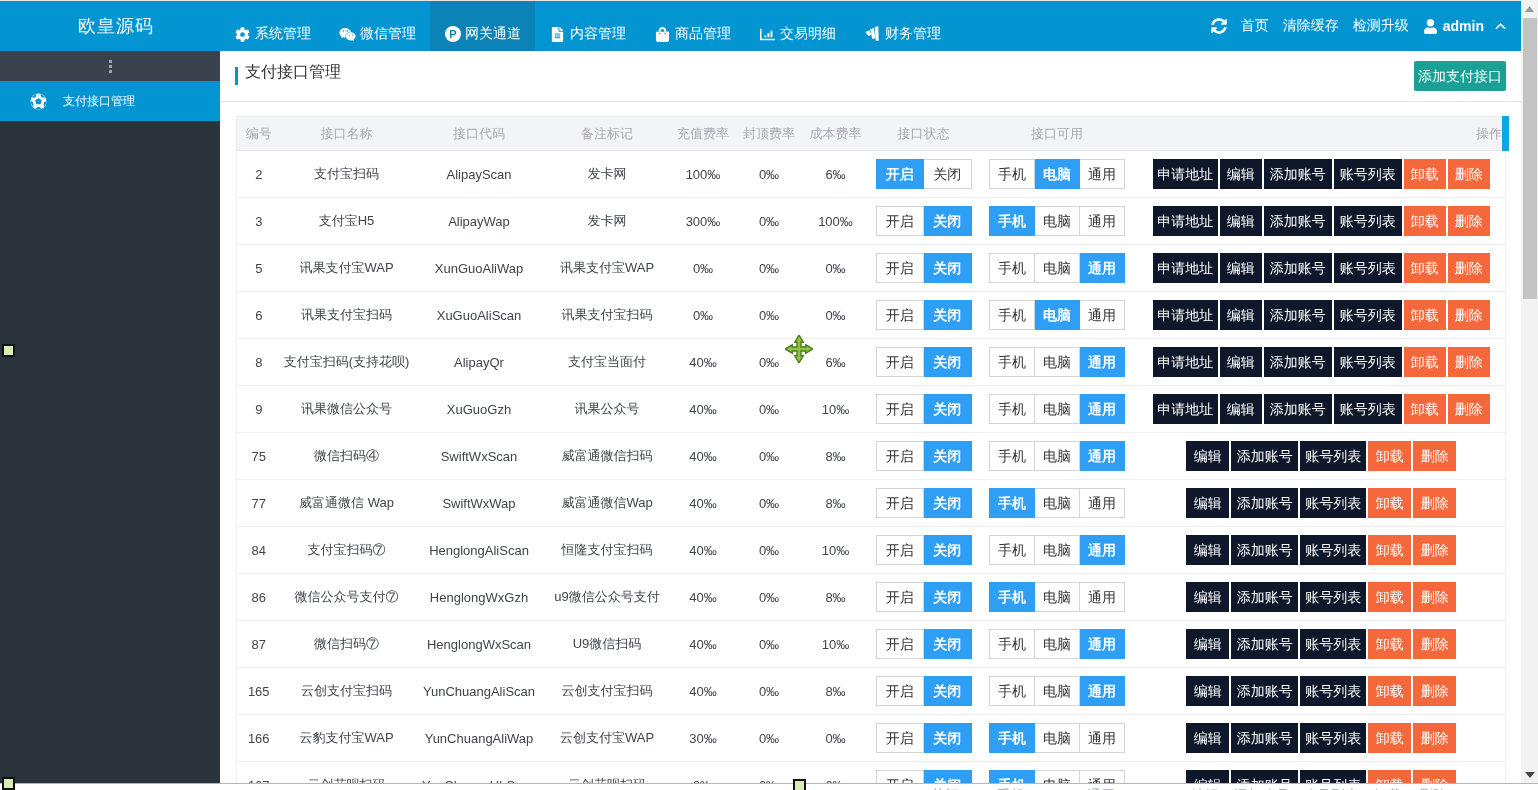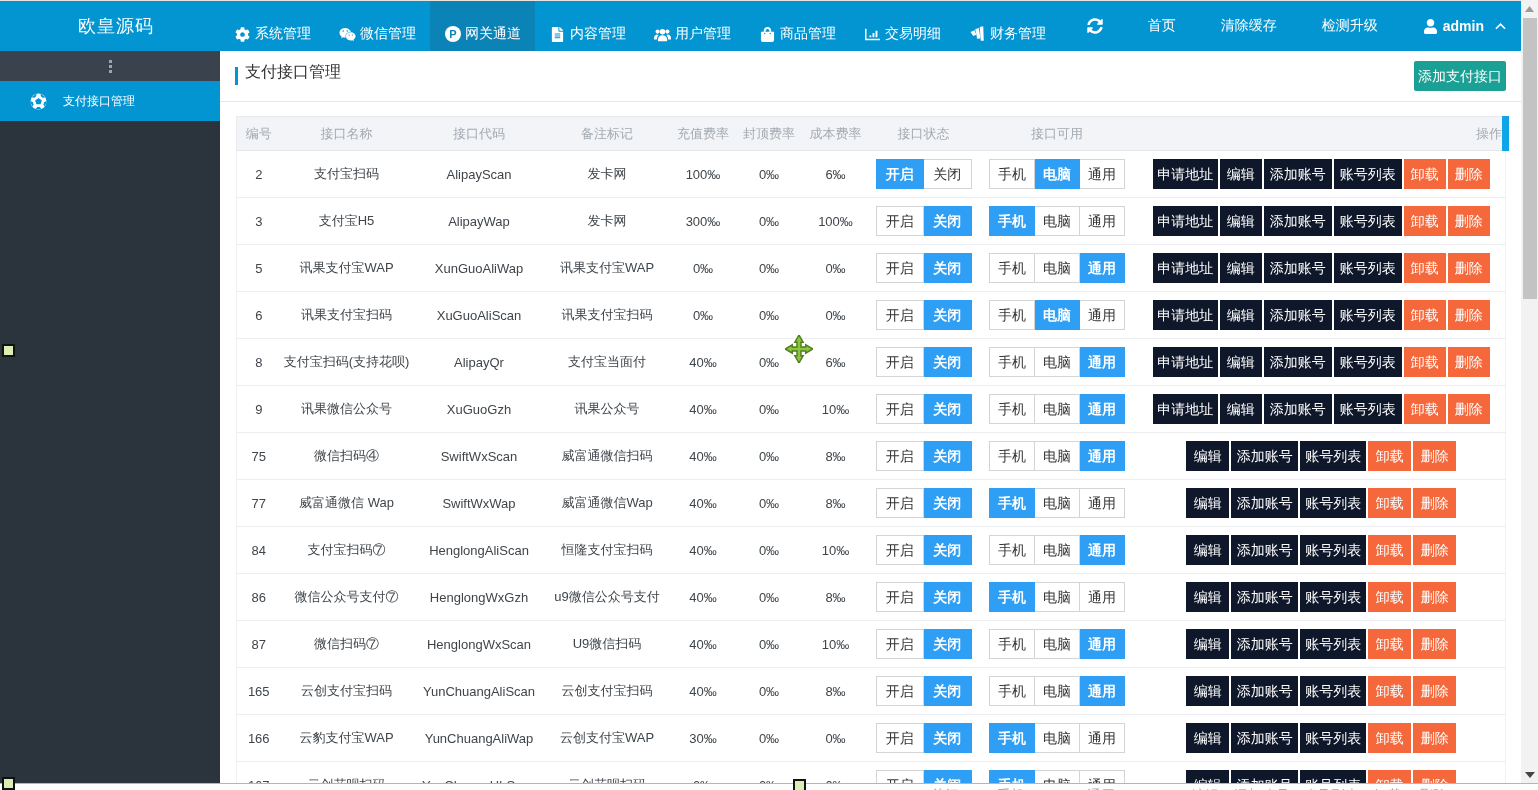--- a/index.html
+++ b/index.html
@@ -3,21 +3,21 @@
 * { margin:0; padding:0; box-sizing:border-box; }
 html,body { width:1538px; height:790px; overflow:hidden; font-family:"Liberation Sans",sans-serif; }
 body { background:#fff; position:relative; }
 .topstrip { position:absolute; left:0; top:0; width:1538px; height:1px; background:#e9e4de; }
 .header { position:absolute; left:0; top:1px; width:1521px; height:50px; background:#0295d2; }
 .logo { position:absolute; left:0; top:0; width:220px; height:50px; color:#fff; font-size:18px; line-height:50px; text-align:center; letter-spacing:1px;padding-left:12px; }
 .nav { position:absolute; left:220px; top:0; height:50px; display:flex; }
 .nav .item { height:66px; color:#fff; font-size:14px; padding:0 14px; display:flex; align-items:center; white-space:nowrap; }
 .nav .item .ic { width:17px; display:flex; justify-content:center; margin-right:4px; }
 .nav .item.active { background:#0b83b6; }
-.rnav { position:absolute; right:15px; top:0; height:50px; display:flex; align-items:center; color:#fff; font-size:14px; gap:45px; }
+.rnav { position:absolute; right:15px; top:0; height:50px; display:flex; align-items:center; color:#fff; font-size:14px; gap:14px; }
 .rnav .grp { display:flex; align-items:center; font-weight:bold; font-size:14px; }
 .sidebar { position:absolute; left:0; top:51px; width:220px; height:732px; background:#2b333c; }
 .sb-top { height:30px; background:#3a434d; display:flex; flex-direction:column; align-items:center; justify-content:center; gap:2px; }
 .sb-top i { width:3px; height:3px; background:#99a5af; display:block; }
 .sb-item { height:40px; display:flex; align-items:center; color:#aab2bd; font-size:12px; }
 .sb-item .icon { margin-left:30px; margin-right:16px; display:flex; }
 .sb-item.active { background:#0295d2; color:#fff; }
 .content { position:absolute; left:220px; top:51px; width:1301px; height:732px; background:#fff; }
 .tbar { position:absolute; left:15px; top:16px; width:3px; height:18px; background:#0295d2; }
 .ttext { position:absolute; left:25px; top:11px; font-size:16px; color:#333; }
@@ -83,35 +83,20 @@
       <div class="item">
         <span class="ic">
           <svg width="13" height="15" viewBox="0 0 384 512">
             <path fill="#fff" d="M224 136V0H24C10.7 0 0 10.7 0 24v464c0 13.3 10.7 24 24 24h336c13.3 0 24-10.7 24-24V160H248c-13.2 0-24-10.8-24-24zm64 236c0 6.6-5.4 12-12 12H108c-6.6 0-12-5.4-12-12v-8c0-6.6 5.4-12 12-12h168c6.6 0 12 5.4 12 12v8zm0-64c0 6.6-5.4 12-12 12H108c-6.6 0-12-5.4-12-12v-8c0-6.6 5.4-12 12-12h168c6.6 0 12 5.4 12 12v8zm0-72v8c0 6.6-5.4 12-12 12H108c-6.6 0-12-5.4-12-12v-8c0-6.6 5.4-12 12-12h168c6.6 0 12 5.4 12 12zm96-114.1v6.1H256V0h6.1c6.4 0 12.5 2.5 17 7l97.9 98c4.5 4.5 7 10.6 7 16.9z"></path>
           </svg>
         </span>
         <span>内容管理</span>
       </div>
       <div class="item">
         <span class="ic">
-          <svg width="19" height="15" viewBox="0 0 38 30">
-            <g fill="#fff">
-              <circle cx="8" cy="8.5" r="4.6"></circle>
-              <circle cx="30" cy="8.5" r="4.6"></circle>
-              <circle cx="19" cy="9" r="6.2"></circle>
-              <path d="M19 16.5c-5.8 0-10.3 4.2-10.3 9.5v4h20.6v-4c0-5.3-4.5-9.5-10.3-9.5z"></path>
-              <path d="M6.3 14.8C2.6 15.6 0 18.8 0 22.8V26h6.5v-.5c0-3.6 1.4-6.7 3.7-9-1.1-.9-2.4-1.5-3.9-1.7z"></path>
-              <path d="M31.7 14.8c3.7.8 6.3 4 6.3 8V26h-6.5v-.5c0-3.6-1.4-6.7-3.7-9 1.1-.9 2.4-1.5 3.9-1.7z"></path>
-            </g>
-          </svg>
-        </span>
-        <span>用户管理</span>
-      </div>
-      <div class="item">
-        <span class="ic">
           <svg width="15" height="15" viewBox="0 0 448 512">
             <path fill="#fff" d="M352 160v-32C352 57.42 294.579 0 224 0 153.42 0 96 57.42 96 128v32H0v272c0 44.183 35.817 80 80 80h288c44.183 0 80-35.817 80-80V160h-96zm-192-32c0-35.29 28.71-64 64-64s64 28.71 64 64v32H160v-32zm160 120c-13.255 0-24-10.745-24-24s10.745-24 24-24 24 10.745 24 24-10.745 24-24 24zm-192 0c-13.255 0-24-10.745-24-24s10.745-24 24-24 24 10.745 24 24-10.745 24-24 24z"></path>
           </svg>
         </span>
         <span>商品管理</span>
       </div>
       <div class="item">
         <span class="ic">
           <svg width="15" height="15" viewBox="0 0 512 512">
             <path fill="#fff" d="M500 400c6.6 0 12 5.4 12 12v28c0 6.6-5.4 12-12 12H12c-6.6 0-12-5.4-12-12V72c0-6.6 5.4-12 12-12h28c6.6 0 12 5.4 12 12v328h448zM308 208h-40c-6.6 0-12 5.4-12 12v116c0 6.6 5.4 12 12 12h40c6.6 0 12-5.4 12-12V220c0-6.6-5.4-12-12-12zm-104 80h-40c-6.6 0-12 5.4-12 12v36c0 6.6 5.4 12 12 12h40c6.6 0 12-5.4 12-12v-36c0-6.6-5.4-12-12-12zm208-160h-40c-6.6 0-12 5.4-12 12v196c0 6.6 5.4 12 12 12h40c6.6 0 12-5.4 12-12V140c0-6.6-5.4-12-12-12z"></path>

